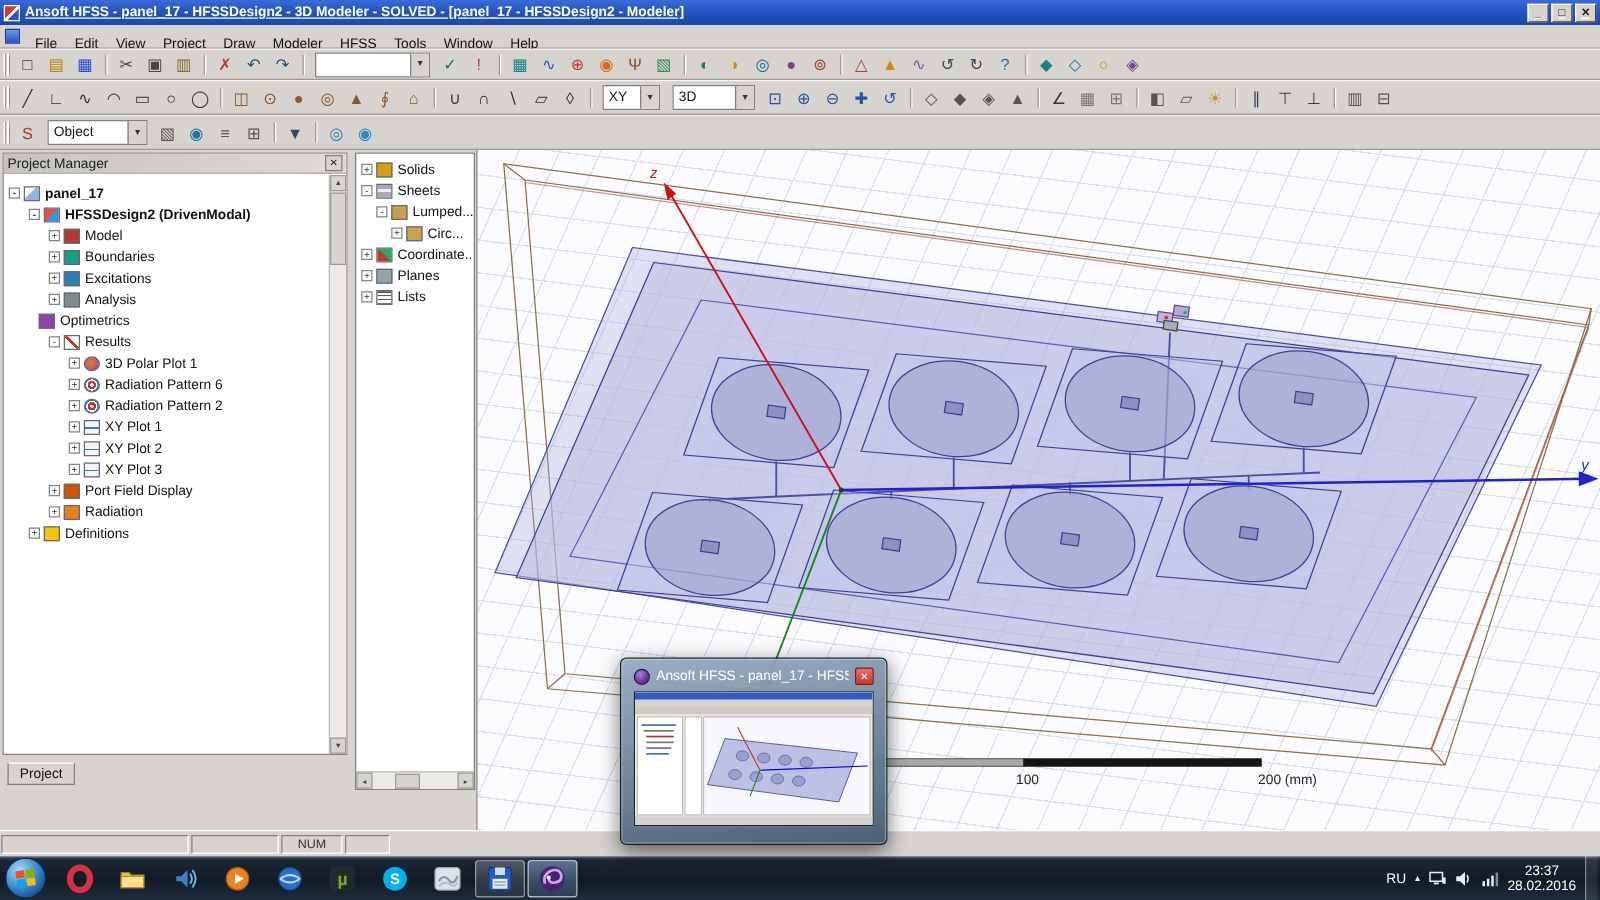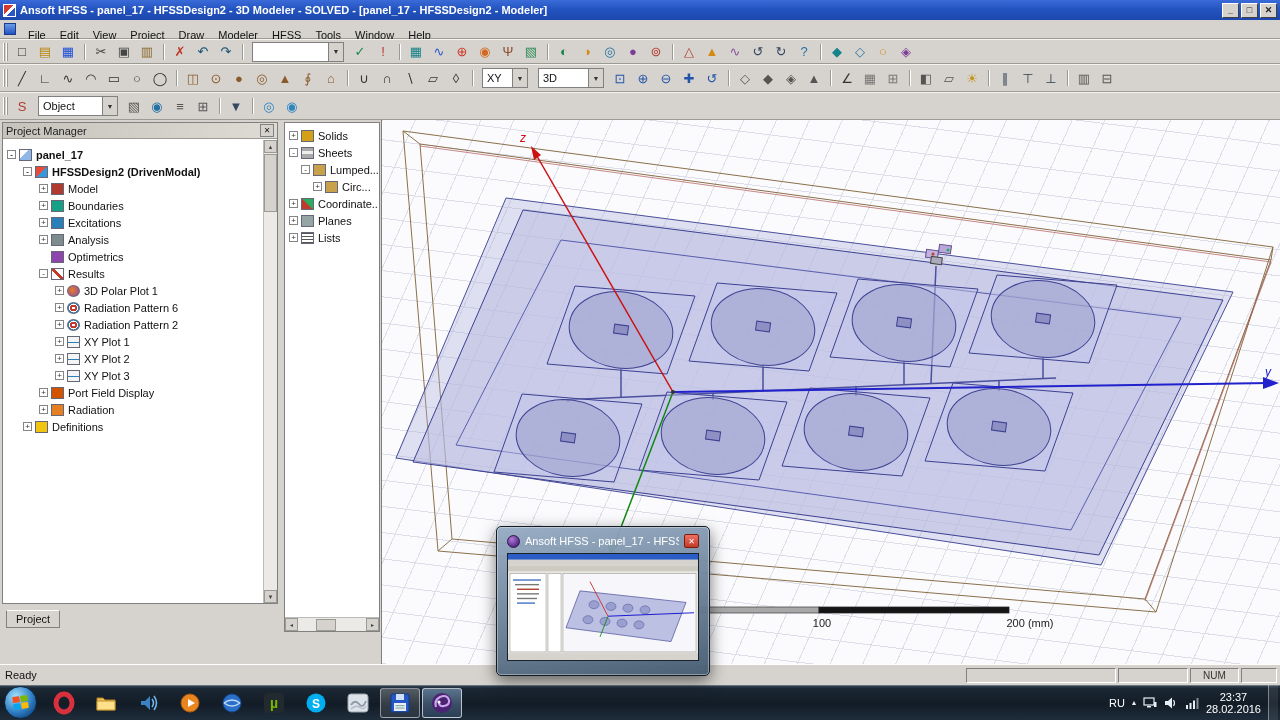--- a/index.html
+++ b/index.html
@@ -2,21 +2,21 @@
 <html><head>
 <meta charset="utf-8">
 <style>
   * { margin:0; padding:0; box-sizing:border-box; }
   html,body { width:1280px; height:720px; overflow:hidden; font-family:"Liberation Sans",sans-serif; background:#d6d3ce; }
   body { position:relative; user-select:none; }
 
   
   .titlebar { position:absolute; left:0; top:0; width:1280px; height:20px;
     background:linear-gradient(180deg,#3a6bd8 0%,#2354c0 45%,#1c47ad 100%);
-    color:#fff; font-size:11px; font-weight:bold; display:flex; align-items:center; padding:0 3px; }
+    color:#fff; font-size:11px; font-weight:bold; display:flex; align-items:center; padding:0 3px;text-decoration:underline; }
   .app-icon { width:13px; height:13px; margin-right:4px; border:1px solid #fff; background:
     linear-gradient(135deg,#d23b2e 0 45%,#ffffff 45% 60%,#2b57c8 60%); }
   .title-text { flex:1; white-space:nowrap; overflow:hidden; }
   .wbtn { width:17px; height:15px; margin-left:2px; background:#d6d3ce; border:1px solid;
     border-color:#ffffff #404040 #404040 #ffffff; font-size:9px; font-weight:bold; color:#222;
     display:flex; align-items:center; justify-content:center; line-height:1; }
 
   
   .menubar { position:absolute; left:0; top:20px; width:1280px; height:19px; background:#d6d3ce;
     border-bottom:1px solid #9b9b94; display:flex; align-items:center; font-size:11px; color:#111; }
@@ -508,21 +508,21 @@
         <span class="tlabel">Excitations</span>
       </div>
 
 
       <div class="trow" style="padding-left: 36px;">
         <span class="exp">+</span>
         <span class="ic ic-analysis"></span>
         <span class="tlabel">Analysis</span>
       </div>
 
-      <div class="trow" style="padding-left: 36px;">
+      <div class="trow" style="padding-left: 16px;">
         <span class="exp"></span>
         <span class="ic ic-optimetrics"></span>
         <span class="tlabel">Optimetrics</span>
       </div>
 
       <div class="trow" style="padding-left: 36px;">
         <span class="exp">-</span>
         <span class="ic ic-results"></span>
         <span class="tlabel">Results</span>
       </div>
@@ -736,21 +736,20 @@
     <g>
       <rect x="247" y="487" width="190" height="6" fill="#a8a8a8" stroke="#444" stroke-width="0.75"></rect>
       <rect x="437" y="487" width="190" height="6" fill="#151515" stroke="#222" stroke-width="0.75"></rect>
       <text class="slabel" x="440" y="507" text-anchor="middle">100</text>
       <text class="slabel" x="648" y="507" text-anchor="middle">200 (mm)</text>
     </g>
   </svg>
 </div>
 
 <div class="statusbar">
-  <span class="status-left">Ready</span>
   <span class="scell c1"></span>
   <span class="scell c2"></span>
   <span class="scell c3">NUM</span>
   <span class="scell c4"></span>
 </div>
 
 <div class="preview">
   <div class="preview-header">
     <span class="preview-icon"></span>
     <span class="preview-title-text">Ansoft HFSS - panel_17 - HFSSD...</span>

